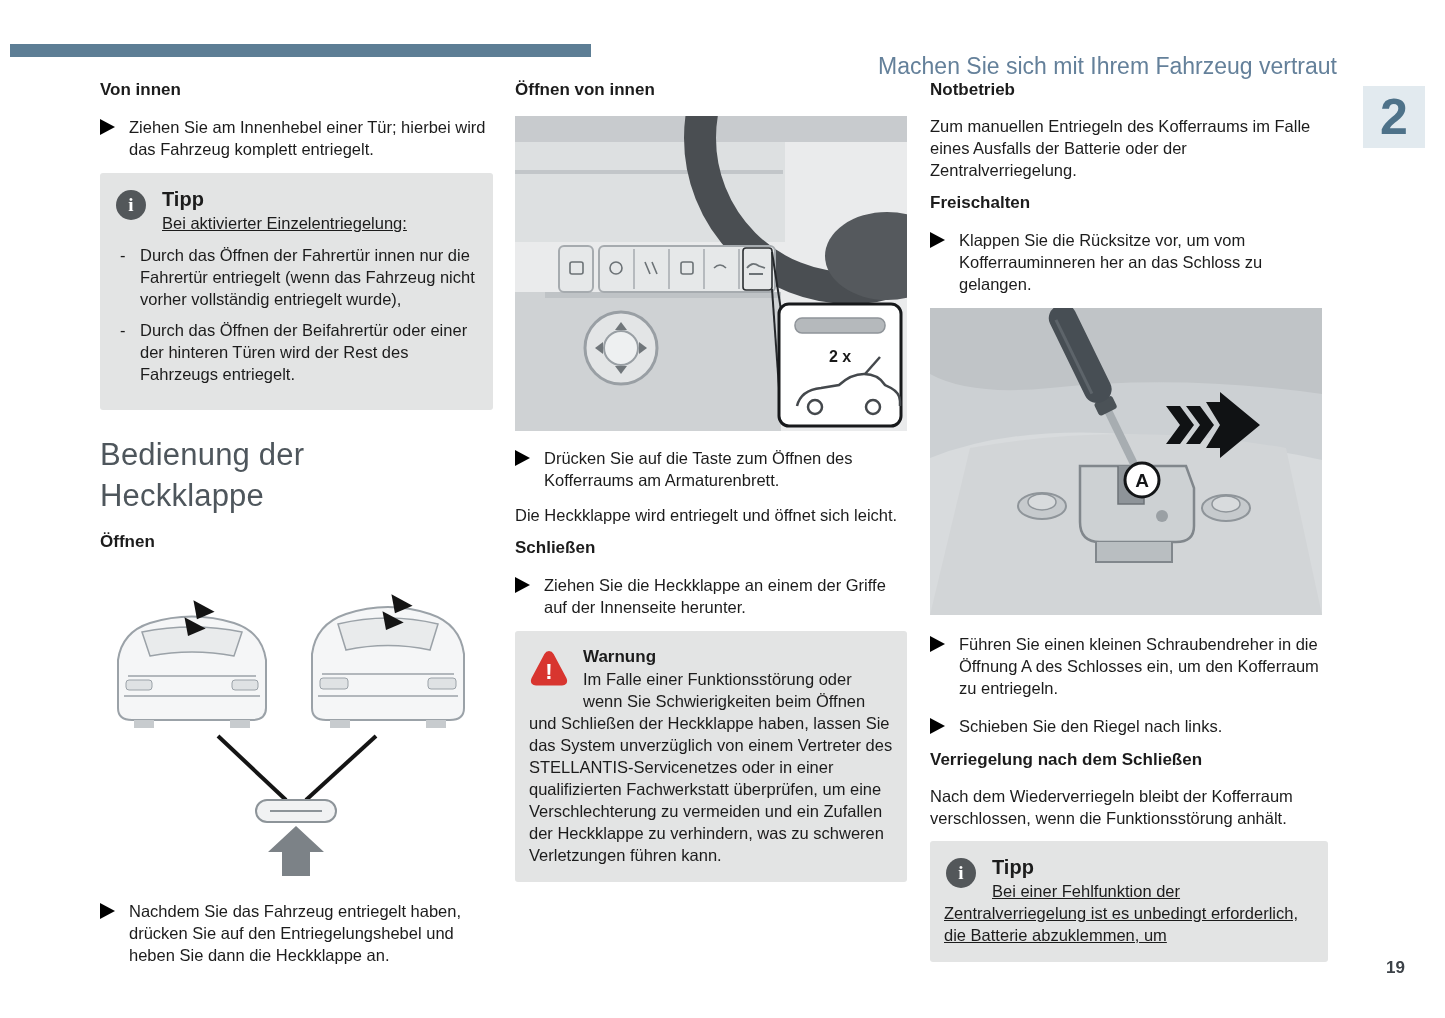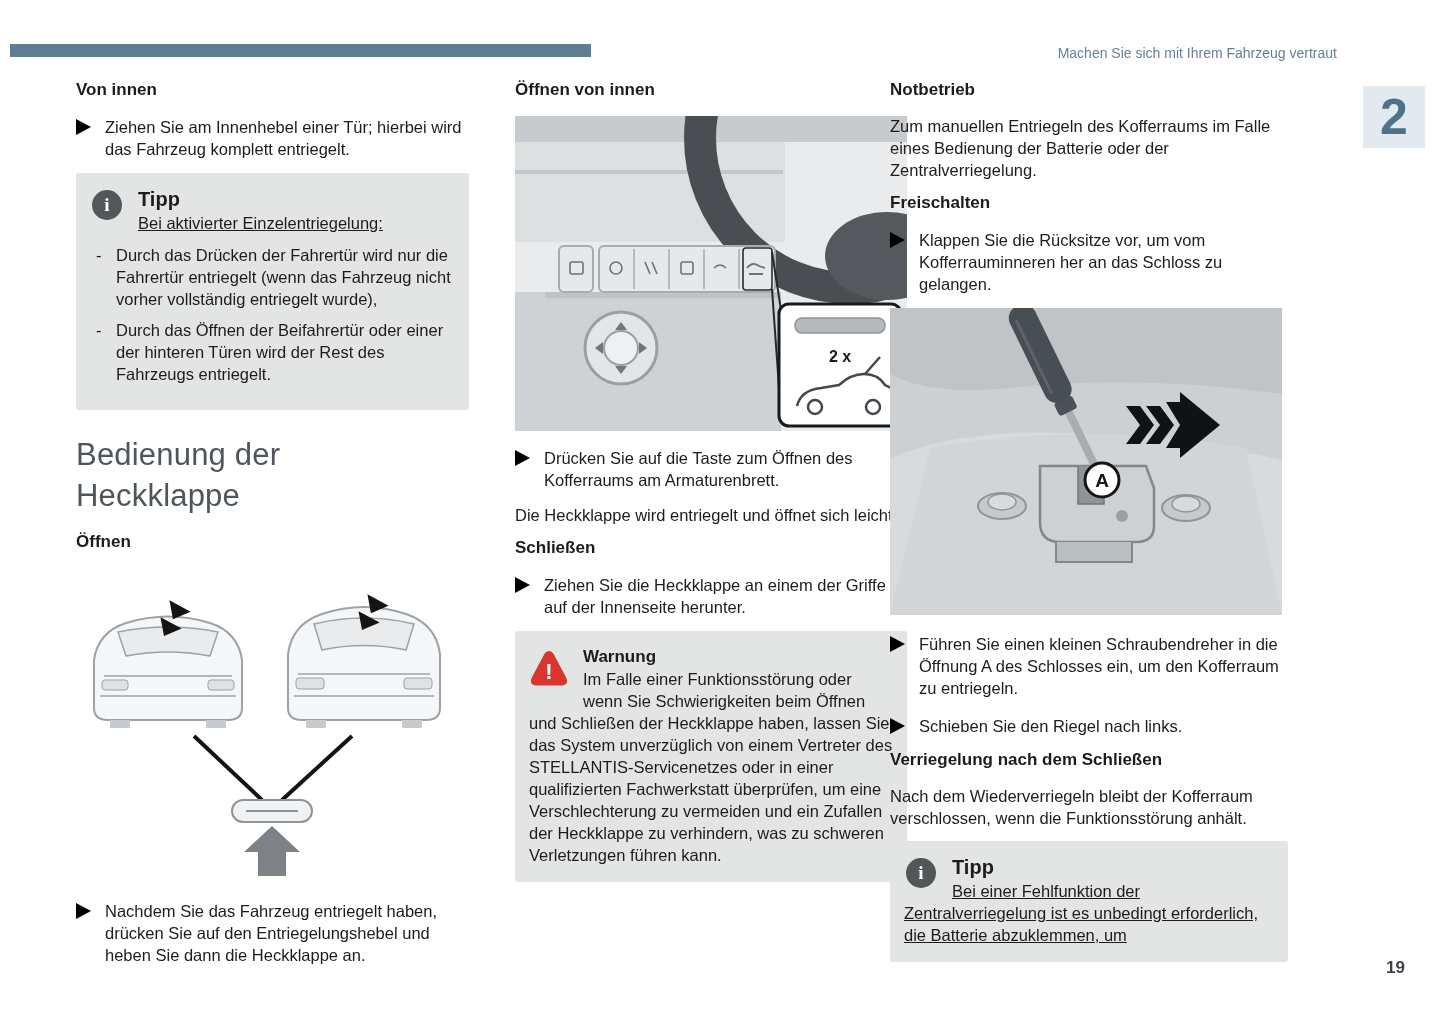--- a/index.html
+++ b/index.html
@@ -1,27 +1,27 @@
 <!DOCTYPE html>
 <html><head>
 <meta charset="utf-8">
 <style>
   html,body{margin:0;padding:0;background:#fff;}
   .page{position:relative;width:1445px;height:1018px;background:#ffffff;overflow:hidden;
         font-family:"Liberation Sans",sans-serif;color:#1c1c1c;}
 
   .topbar{position:absolute;left:10px;top:44px;width:581px;height:13px;background:#5d7e95;}
-  .header-note{position:absolute;top:45px;right:108px;font-size:14px;color:#64809a;white-space:nowrap;}
+  .header-note{position:absolute;top:53px;right:108px;font-size:23px;color:#64809a;white-space:nowrap;}
   .chapter-tab{position:absolute;top:86px;right:20px;width:62px;height:62px;background:#e2eaef;
                color:#4e7289;font-size:50px;font-weight:700;display:flex;align-items:center;justify-content:center;}
 
   .col{position:absolute;top:80px;font-size:16.5px;line-height:22px;}
-  .col1{left:76px;width:393px;}
+  .col1{left:100px;width:393px;}
   .col2{left:515px;width:392px;}
-  .col3{left:890px;width:398px;}
+  .col3{left:930px;width:398px;}
 
   .h{font-size:17px;font-weight:700;line-height:20px;margin:0 0 15px;}
   .p{margin:0 0 12px;}
 
   .bullet{position:relative;padding-left:29px;margin:16px 0 13px;}
   .tri{position:absolute;left:0;top:3px;width:0;height:0;
        border-top:8px solid transparent;border-bottom:8px solid transparent;border-left:15px solid #000;}
 
   .graybox{background:#e3e4e4;border-radius:3px;padding:15px 14px 16px;}
   .tipbox{margin:0 0 0;}
@@ -64,21 +64,21 @@
     <div class="bullet">
       <span class="tri"></span>
       <span>Ziehen Sie am Innenhebel einer Tür; hierbei wird das Fahrzeug komplett entriegelt.</span>
     </div>
 
     <div class="graybox tipbox">
       <div class="info-badge">i</div>
       <div class="box-title">Tipp</div>
       <div class="box-intro">Bei aktivierter Einzelentriegelung:</div>
       <ul class="dash-list">
-        <li class="dash-item">Durch das Drücken der Fahrertür wird nur die Fahrertür entriegelt (wenn das Fahrzeug nicht vorher vollständig entriegelt wurde),</li>
+        <li class="dash-item">Durch das Öffnen der Fahrertür innen nur die Fahrertür entriegelt (wenn das Fahrzeug nicht vorher vollständig entriegelt wurde),</li>
         <li class="dash-item">Durch das Öffnen der Beifahrertür oder einer der hinteren Türen wird der Rest des Fahrzeugs entriegelt.</li>
       </ul>
     </div>
 
     <div class="bigtitle">Bedienung der Heckklappe</div>
     <div class="h">Öffnen</div>
 
     <div class="figure">
       <svg width="393" height="316" viewBox="0 0 393 316" xmlns="http://www.w3.org/2000/svg">
 
@@ -211,21 +211,21 @@
         </svg>
       </div>
       <div class="warn-title">Warnung</div>
       <div class="warn-text">Im Falle einer Funktionsstörung oder wenn Sie Schwierigkeiten beim Öffnen und Schließen der Heckklappe haben, lassen Sie das System unverzüglich von einem Vertreter des STELLANTIS-Servicenetzes oder in einer qualifizierten Fachwerkstatt überprüfen, um eine Verschlechterung zu vermeiden und ein Zufallen der Heckklappe zu verhindern, was zu schweren Verletzungen führen kann.</div>
     </div>
   </div>
 
   <div class="col col3">
     <div class="h">Notbetrieb</div>
 
-    <div class="p">Zum manuellen Entriegeln des Kofferraums im Falle eines Bedienung der Batterie oder der Zentralverriegelung.</div>
+    <div class="p">Zum manuellen Entriegeln des Kofferraums im Falle eines Ausfalls der Batterie oder der Zentralverriegelung.</div>
 
     <div class="h">Freischalten</div>
 
     <div class="bullet">
       <span class="tri"></span>
       <span>Klappen Sie die Rücksitze vor, um vom Kofferrauminneren her an das Schloss zu gelangen.</span>
     </div>
 
     <div class="figure fig-tall">
       <svg width="392" height="307" viewBox="0 0 392 307" xmlns="http://www.w3.org/2000/svg">

